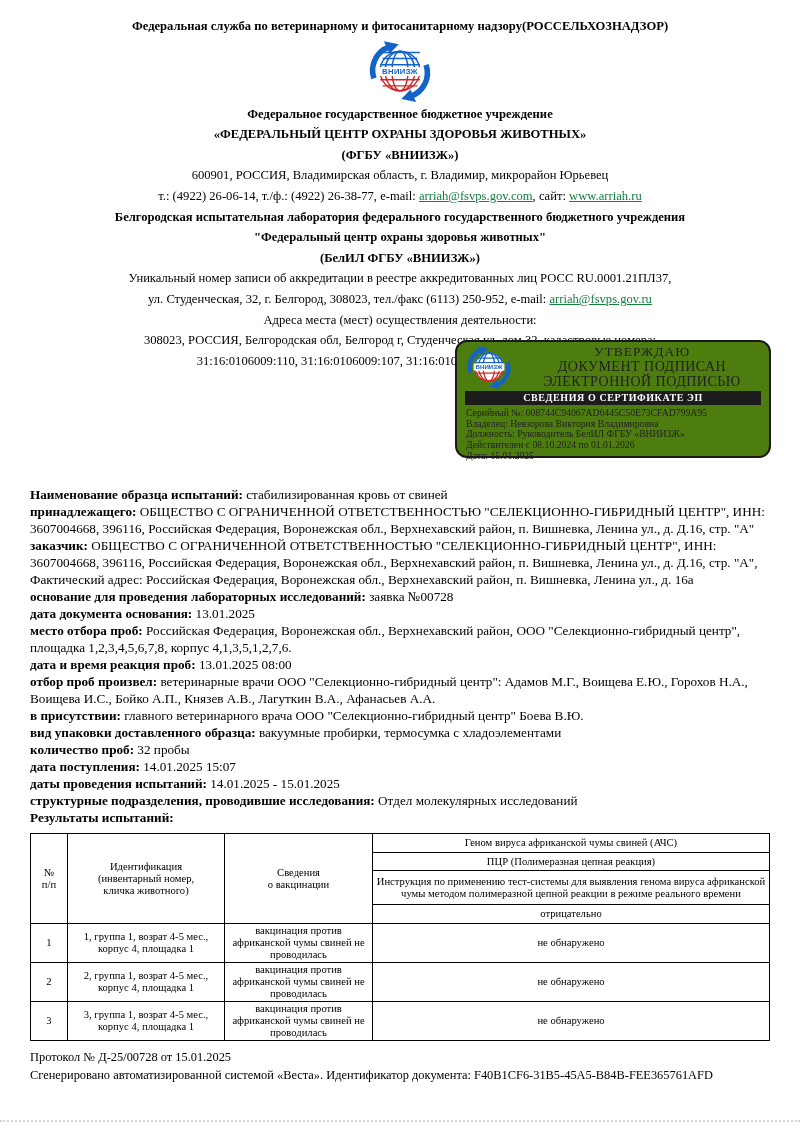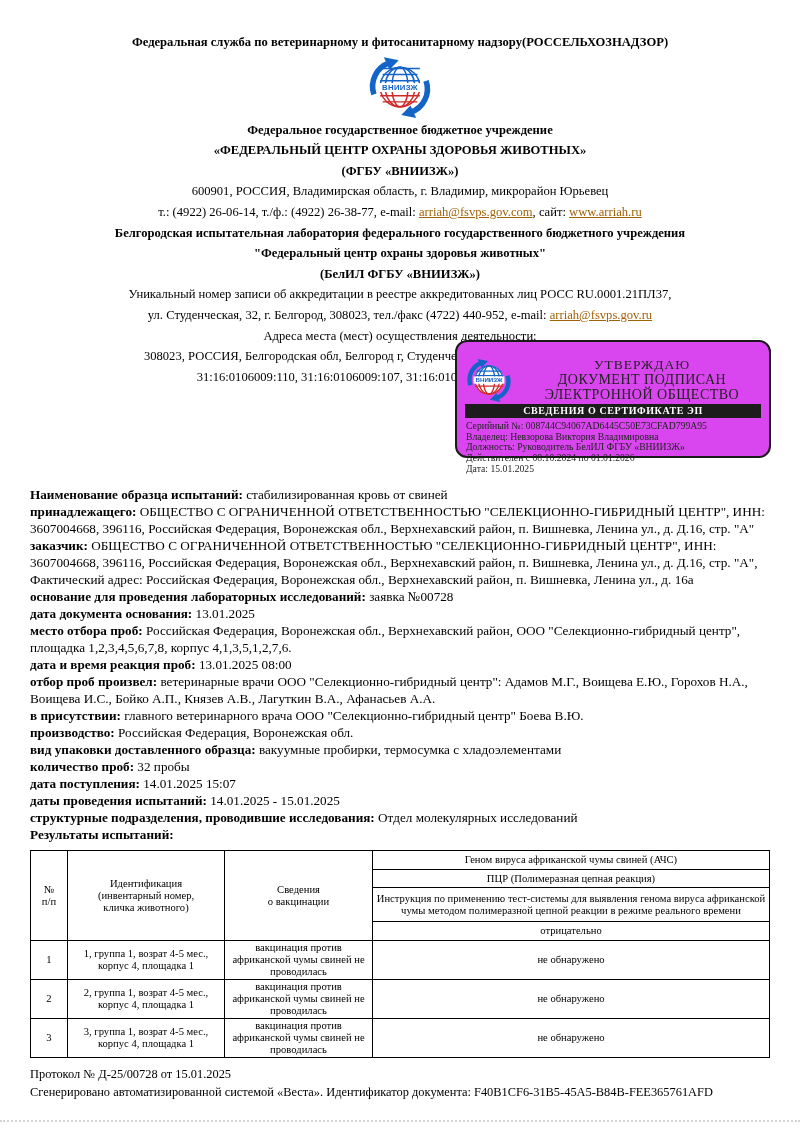--- a/index.html
+++ b/index.html
@@ -1,27 +1,27 @@
 <!DOCTYPE html>
 <html><head>
 <meta charset="utf-8">
 <style>
   html,body{margin:0;padding:0;background:#e8e8e8;}
   .page{position:relative;width:800px;height:1132px;margin:0 auto;background:#fff;
         font-family:"Liberation Serif",serif;color:#000;overflow:hidden;}
   .center{text-align:center;}
   .bold{font-weight:bold;}
   .hline{font-size:12.6px;line-height:20.6px;}
-  a.doclink{color:#a16207;text-decoration:underline;cursor:pointer;}
-  .header{padding-top:32px;}
+  a.doclink{color:#15803d;text-decoration:underline;cursor:pointer;}
+  .header{padding-top:16px;}
   .logo-big{display:block;margin:3px auto 2px auto;}
   
-  .stamp{position:absolute;left:455px;top:340px;width:316px;height:118px;background:#d946ef;
+  .stamp{position:absolute;left:455px;top:340px;width:316px;height:118px;background:#4d7c0f;
          border:2.5px solid #1a1a1a;border-radius:12px;box-sizing:border-box;z-index:5;
-         padding-top:15px;}
+         padding-top:2px;}
   .stamp-row{display:flex;align-items:center;}
   .stamp-logo{flex:0 0 52px;padding-left:6px;}
   .stamp-titles{flex:1;text-align:center;color:#222;}
   .stamp-approve{font-size:13.5px;line-height:15px;letter-spacing:1px;}
   .stamp-signed{font-size:14px;line-height:15px;letter-spacing:0.5px;}
   .stamp-bar{margin:2px 8px 1px 8px;background:#1c1c1c;color:#fff;text-align:center;
              font-size:10px;font-weight:bold;letter-spacing:0.6px;padding:1px 0 2px 0;}
   .stamp-info{padding:2px 6px 0 9px;color:#222;}
   .stamp-info div{font-size:9.7px;line-height:10.7px;white-space:nowrap;}
   
@@ -86,21 +86,21 @@
 
     <div class="hline bold">Федеральное государственное бюджетное учреждение</div>
     <div class="hline bold">«ФЕДЕРАЛЬНЫЙ ЦЕНТР ОХРАНЫ ЗДОРОВЬЯ ЖИВОТНЫХ»</div>
     <div class="hline bold">(ФГБУ «ВНИИЗЖ»)</div>
     <div class="hline">600901, РОССИЯ, Владимирская область, г. Владимир, микрорайон Юрьевец</div>
     <div class="hline"><span>т.: (4922) 26-06-14, т./ф.: (4922) 26-38-77, e-mail: </span><a class="doclink">arriah@fsvps.gov.com</a><span>, сайт: </span><a class="doclink">www.arriah.ru</a></div>
     <div class="hline bold">Белгородская испытательная лаборатория федерального государственного бюджетного учреждения</div>
     <div class="hline bold">"Федеральный центр охраны здоровья животных"</div>
     <div class="hline bold">(БелИЛ ФГБУ «ВНИИЗЖ»)</div>
     <div class="hline">Уникальный номер записи об аккредитации в реестре аккредитованных лиц РОСС RU.0001.21ПЛ37,</div>
-    <div class="hline"><span>ул. Студенческая, 32, г. Белгород, 308023, тел./факс (4722) 440-952, e-mail: </span><a class="doclink">arriah@fsvps.gov.ru</a></div>
+    <div class="hline"><span>ул. Студенческая, 32, г. Белгород, 308023, тел./факс (6113) 250-952, e-mail: </span><a class="doclink">arriah@fsvps.gov.ru</a></div>
     <div class="hline">Адреса места (мест) осуществления деятельности:</div>
     <div class="hline">308023, РОССИЯ, Белгородская обл, Белгород г, Студенческая ул, дом 32, кадастровые номера:</div>
     <div class="hline">31:16:0106009:110, 31:16:0106009:107, 31:16:0109003:213, 31:16:0106009:93</div>
   </div>
 
   <div class="stamp">
     <div class="stamp-row">
       <svg class="stamp-logo" width="46" height="44" viewBox="0 0 100 100">
         <path d="M8,62 A40,40 0 0 1 33,11" fill="none" stroke="#1464c8" stroke-width="10"></path>
         <path d="M24,2 L48,7 L33,22 Z" fill="#1464c8"></path>
@@ -127,21 +127,21 @@
           <ellipse cx="50" cy="50" rx="13" ry="32"></ellipse>
           <ellipse cx="50" cy="50" rx="24" ry="32"></ellipse>
           <line x1="18" y1="64" x2="82" y2="64"></line>
         </g>
         <rect x="15" y="42" width="70" height="16" fill="#ffffff"></rect>
         <text x="50" y="55" text-anchor="middle" font-family="Liberation Sans, sans-serif" font-size="14" font-weight="bold" fill="#1464c8">ВНИИЗЖ</text>
       </svg>
       <div class="stamp-titles">
         <div class="stamp-approve">УТВЕРЖДАЮ</div>
         <div class="stamp-signed">ДОКУМЕНТ ПОДПИСАН</div>
-        <div class="stamp-signed">ЭЛЕКТРОННОЙ ОБЩЕСТВО</div>
+        <div class="stamp-signed">ЭЛЕКТРОННОЙ ПОДПИСЬЮ</div>
       </div>
     </div>
     <div class="stamp-bar">СВЕДЕНИЯ О СЕРТИФИКАТЕ ЭП</div>
     <div class="stamp-info">
       <div>Серийный №: 008744C94067AD6445C50E73CFAD799A95</div>
       <div>Владелец: Невзорова Виктория Владимировна</div>
       <div>Должность: Руководитель БелИЛ ФГБУ «ВНИИЗЖ»</div>
       <div>Действителен с 08.10.2024 по 01.01.2026</div>
       <div>Дата: 15.01.2025</div>
     </div>
@@ -151,21 +151,20 @@
   <div class="body-block">
     <p><b>Наименование образца испытаний:</b> <span>стабилизированная кровь от свиней</span></p>
     <p><b>принадлежащего:</b> <span>ОБЩЕСТВО С ОГРАНИЧЕННОЙ ОТВЕТСТВЕННОСТЬЮ "СЕЛЕКЦИОННО-ГИБРИДНЫЙ ЦЕНТР", ИНН: 3607004668, 396116, Российская Федерация, Воронежская обл., Верхнехавский район, п. Вишневка, Ленина ул., д. Д.16, стр. "А"</span></p>
     <p><b>заказчик:</b> <span>ОБЩЕСТВО С ОГРАНИЧЕННОЙ ОТВЕТСТВЕННОСТЬЮ "СЕЛЕКЦИОННО-ГИБРИДНЫЙ ЦЕНТР", ИНН: 3607004668, 396116, Российская Федерация, Воронежская обл., Верхнехавский район, п. Вишневка, Ленина ул., д. Д.16, стр. "А", Фактический адрес: Российская Федерация, Воронежская обл., Верхнехавский район, п. Вишневка, Ленина ул., д. 16а</span></p>
     <p><b>основание для проведения лабораторных исследований:</b> <span>заявка №00728</span></p>
     <p><b>дата документа основания:</b> <span>13.01.2025</span></p>
     <p><b>место отбора проб:</b> <span>Российская Федерация, Воронежская обл., Верхнехавский район, ООО "Селекционно-гибридный центр", площадка 1,2,3,4,5,6,7,8, корпус 4,1,3,5,1,2,7,6.</span></p>
     <p><b>дата и время реакция проб:</b> <span>13.01.2025 08:00</span></p>
     <p><b>отбор проб произвел:</b> <span>ветеринарные врачи ООО "Селекционно-гибридный центр": Адамов М.Г., Воищева Е.Ю., Горохов Н.А., Воищева И.С., Бойко А.П., Князев А.В., Лагуткин В.А., Афанасьев А.А.</span></p>
     <p><b>в присутствии:</b> <span>главного ветеринарного врача ООО "Селекционно-гибридный центр" Боева В.Ю.</span></p>
-    <p><b>производство:</b> <span>Российская Федерация, Воронежская обл.</span></p>
     <p><b>вид упаковки доставленного образца:</b> <span>вакуумные пробирки, термосумка с хладоэлементами</span></p>
     <p><b>количество проб:</b> <span>32 пробы</span></p>
     <p><b>дата поступления:</b> <span>14.01.2025 15:07</span></p>
     <p><b>даты проведения испытаний:</b> <span>14.01.2025 - 15.01.2025</span></p>
     <p><b>структурные подразделения, проводившие исследования:</b> <span>Отдел молекулярных исследований</span></p>
     <p class="results-heading">Результаты испытаний:</p>
 
     <table class="results">
       <tbody>
           <tr class="hr1">

